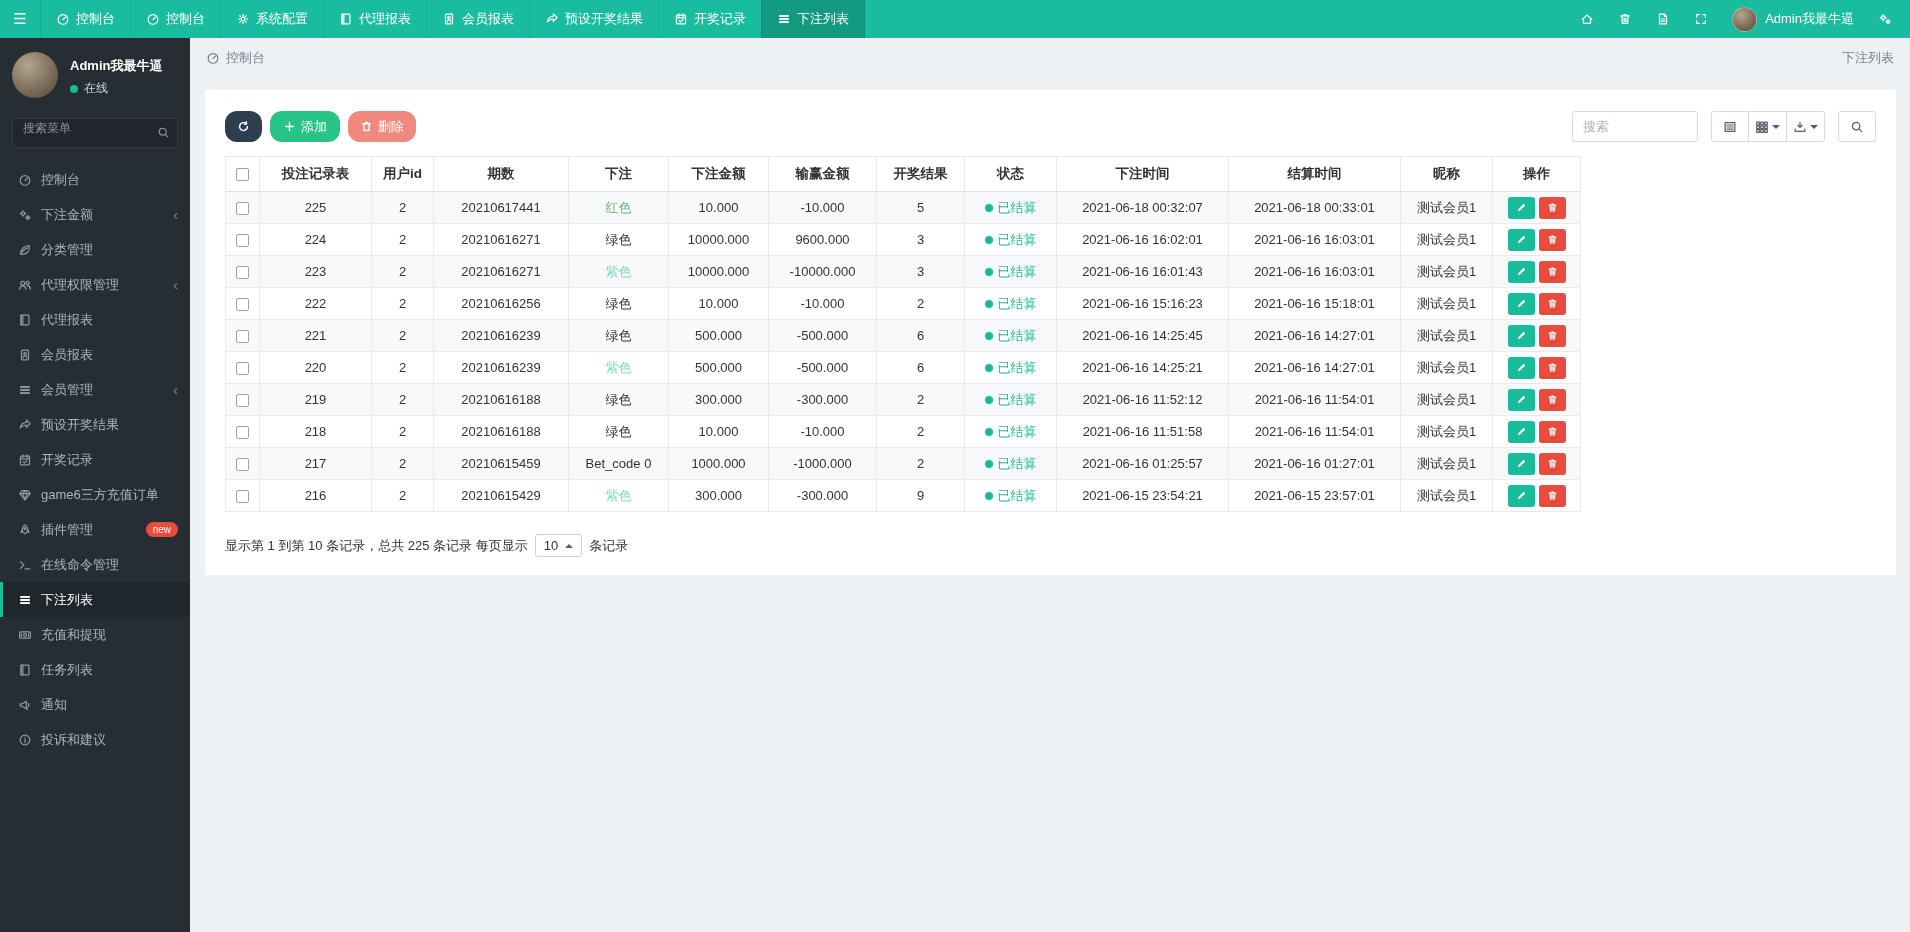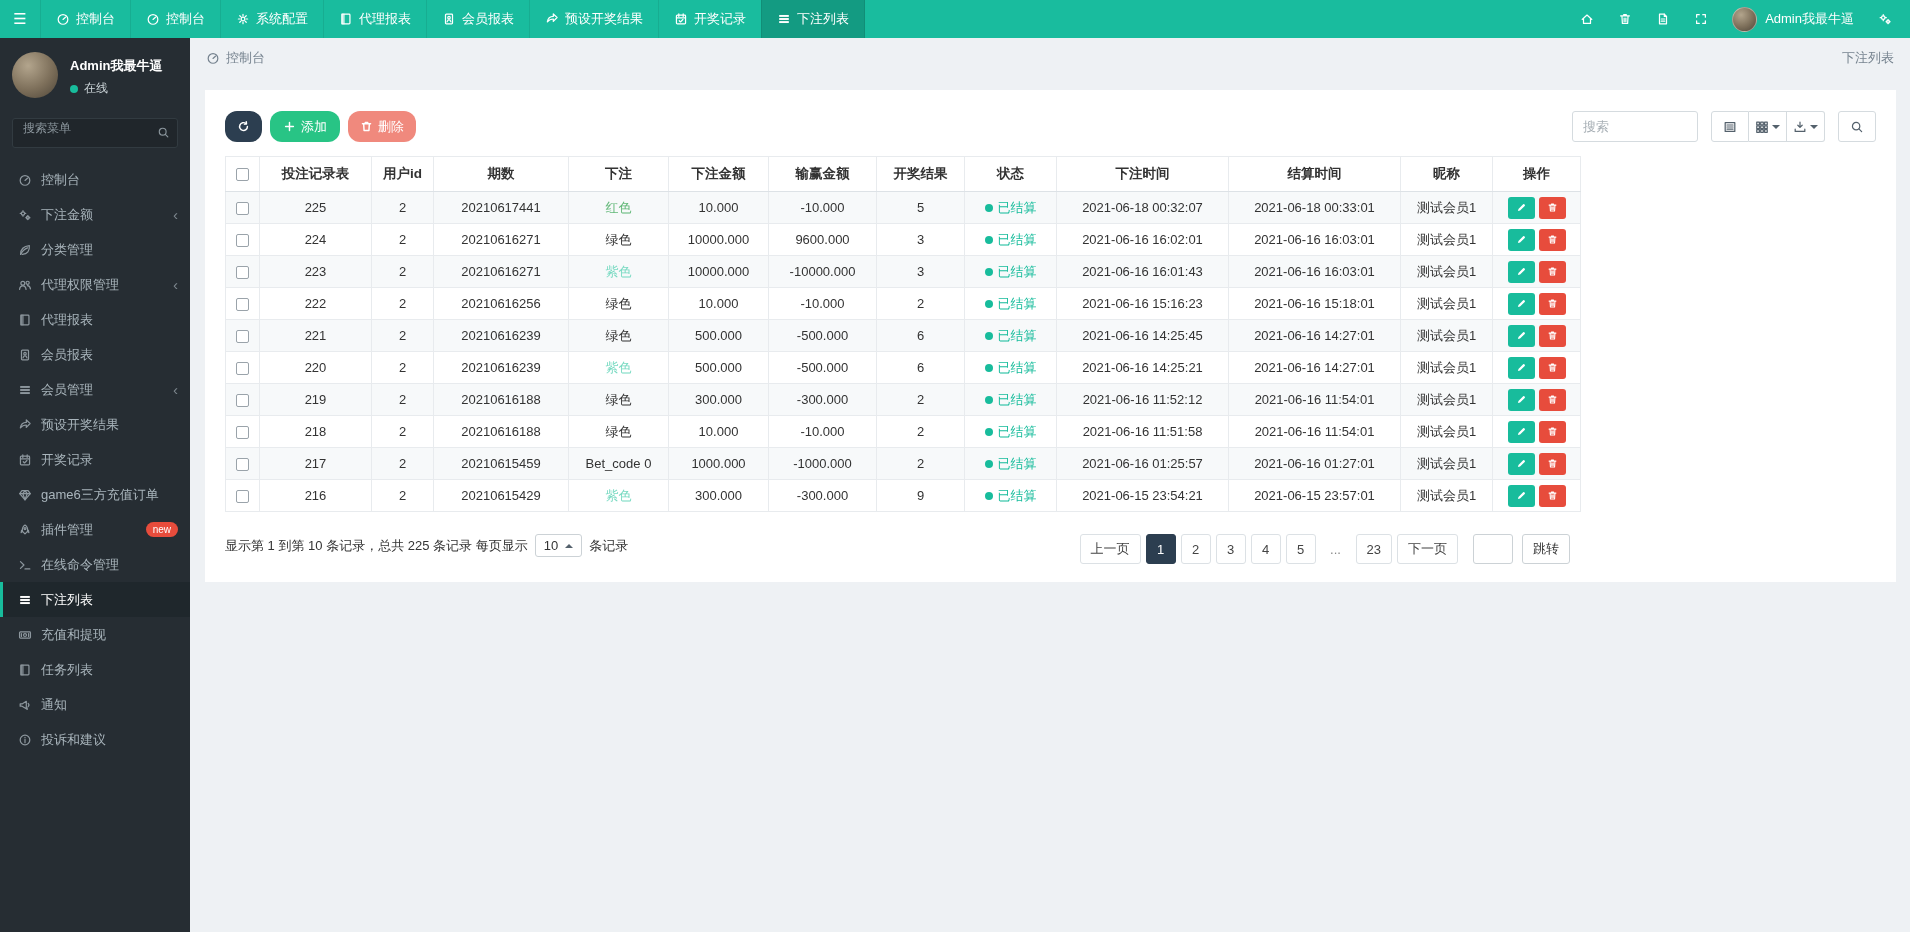--- a/index.html
+++ b/index.html
@@ -761,31 +761,18 @@
 
         <div class="grid-footer">
           <div class="rec-info">
             <span>显示第 1 到第 10 条记录，总共 225 条记录 每页显示</span>
             <span class="pp-chip">
               <span>10</span>
               <span class="caret-up"></span>
             </span>
             <span>条记录</span>
           </div>
-          <div class="pager" id="pager">
-              <button class="page-chip ">上一页</button>
-              <button class="page-chip active">1</button>
-              <button class="page-chip ">2</button>
-              <button class="page-chip ">3</button>
-              <button class="page-chip ">4</button>
-              <button class="page-chip ">5</button>
-              <button class="page-chip dots">...</button>
-              <button class="page-chip ">23</button>
-              <button class="page-chip ">下一页</button>
-              <input class="jump-input" type="text" style="">
-              <button class="jump-btn">跳转</button>
-            </div>
         </div>
 
       </div>
     </div>
   </div>
 </div>
 
 </body></html>

